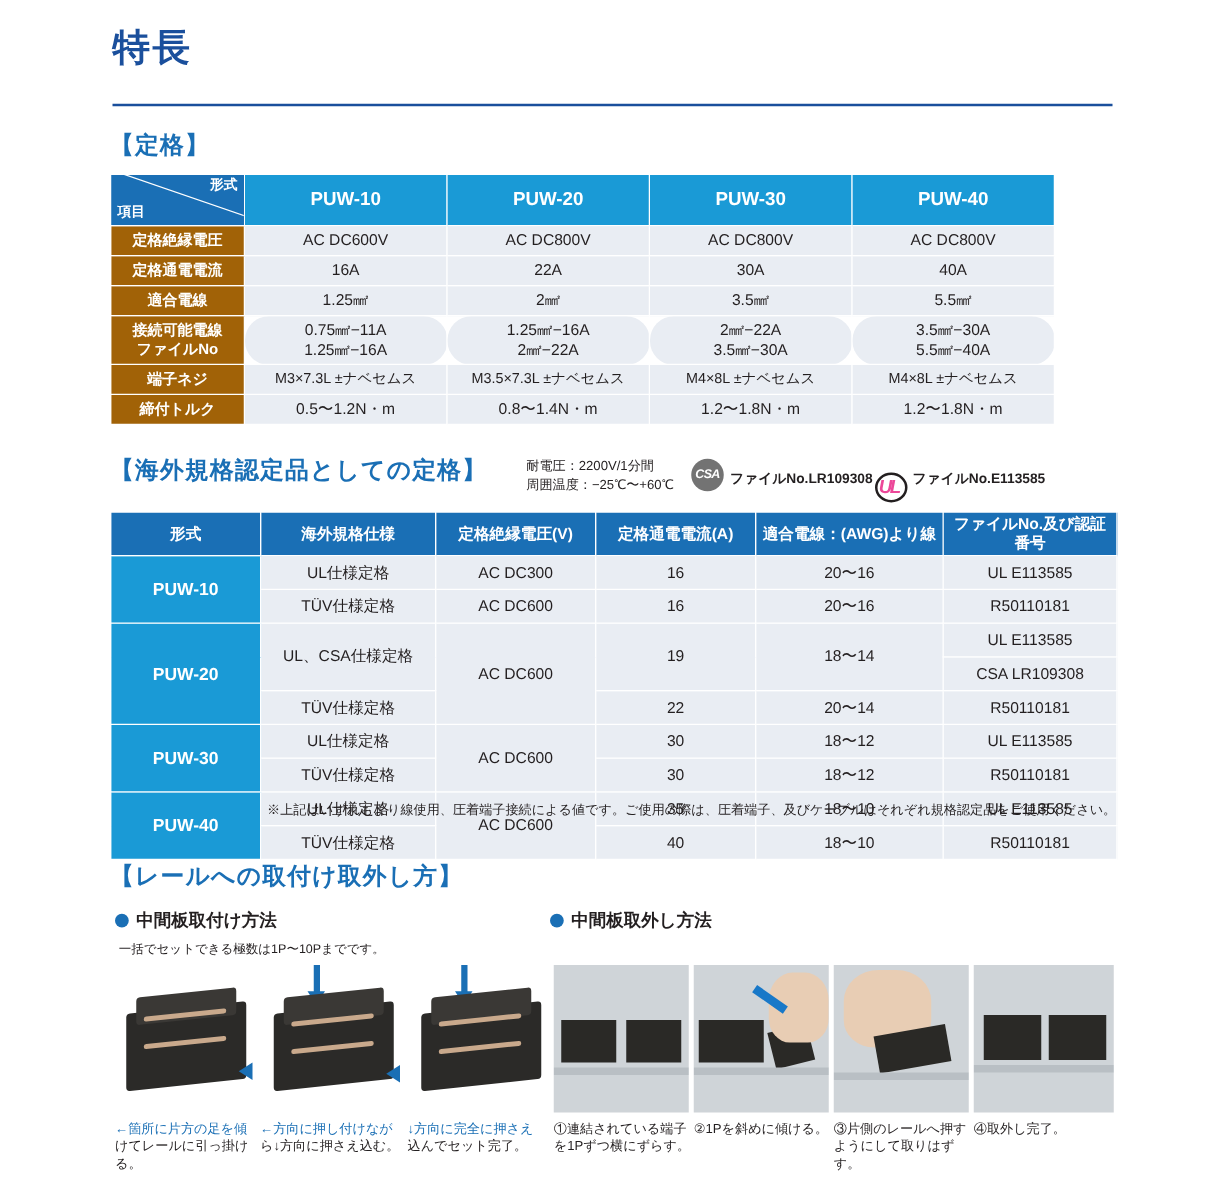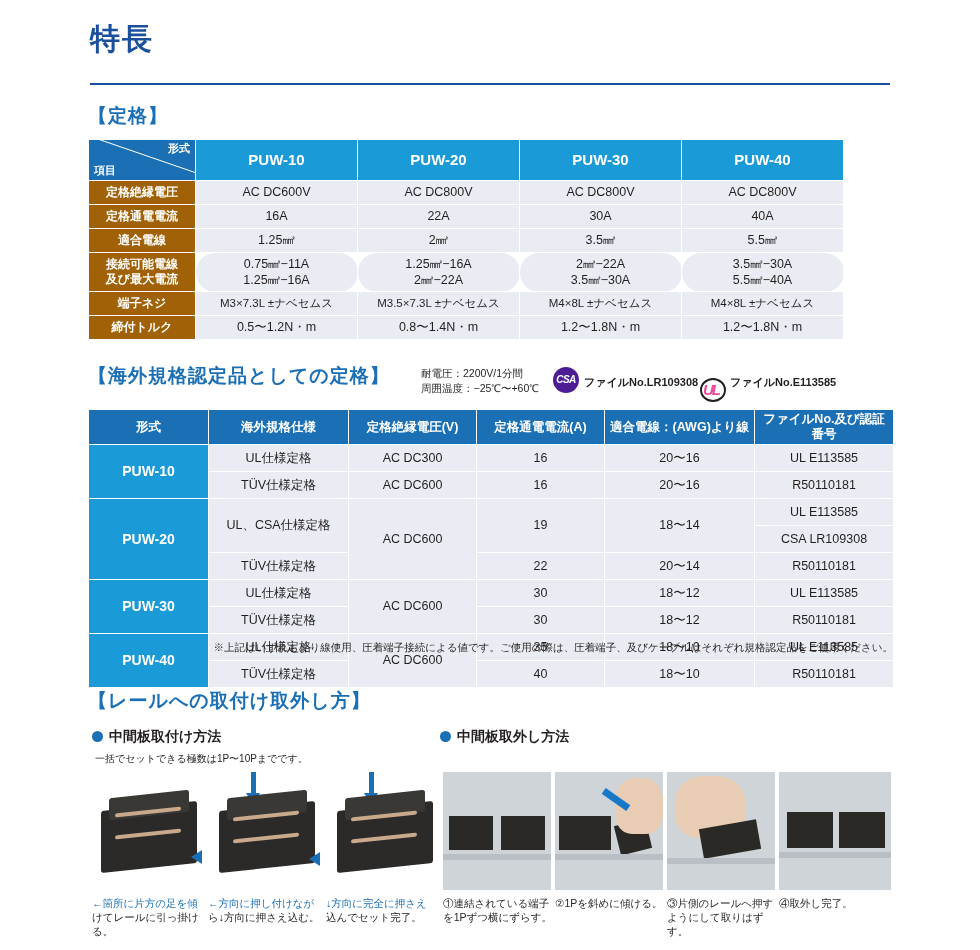--- a/index.html
+++ b/index.html
@@ -141,21 +141,21 @@
   .notes-line.n1 { left: 421px; top: 366px; }
   .notes-line.n2 { left: 421px; top: 381px; }
 
   .csp-badge {
     position: absolute;
     left: 553px;
     top: 367px;
     width: 26px;
     height: 26px;
     border-radius: 50%;
-    background: #4c1d95;
+    background: #737373;
     color: #ffffff;
     font-size: 10px;
     font-weight: bold;
     font-style: italic;
     text-align: center;
     line-height: 26px;
     letter-spacing: -0.5px;
   }
   .badge-caption {
     position: absolute;
@@ -425,21 +425,21 @@
     <tr>
       <td class="rowhead">適合電線</td>
       <td class="cell">1.25㎟</td>
       <td class="cell">2㎟</td>
       <td class="cell">3.5㎟</td>
       <td class="cell">5.5㎟</td>
     </tr>
     <tr>
       <td class="rowhead" style="height:34px;line-height:1.25;">
         <span>接続可能電線</span><br>
-        <span>及び最大電流</span>
+        <span>ファイルNo</span>
       </td>
       <td class="cell two">
         <span>0.75㎟−11A</span><br>
         <span>1.25㎟−16A</span>
       </td>
       <td class="cell two">
         <span>1.25㎟−16A</span><br>
         <span>2㎟−22A</span>
       </td>
       <td class="cell two">

